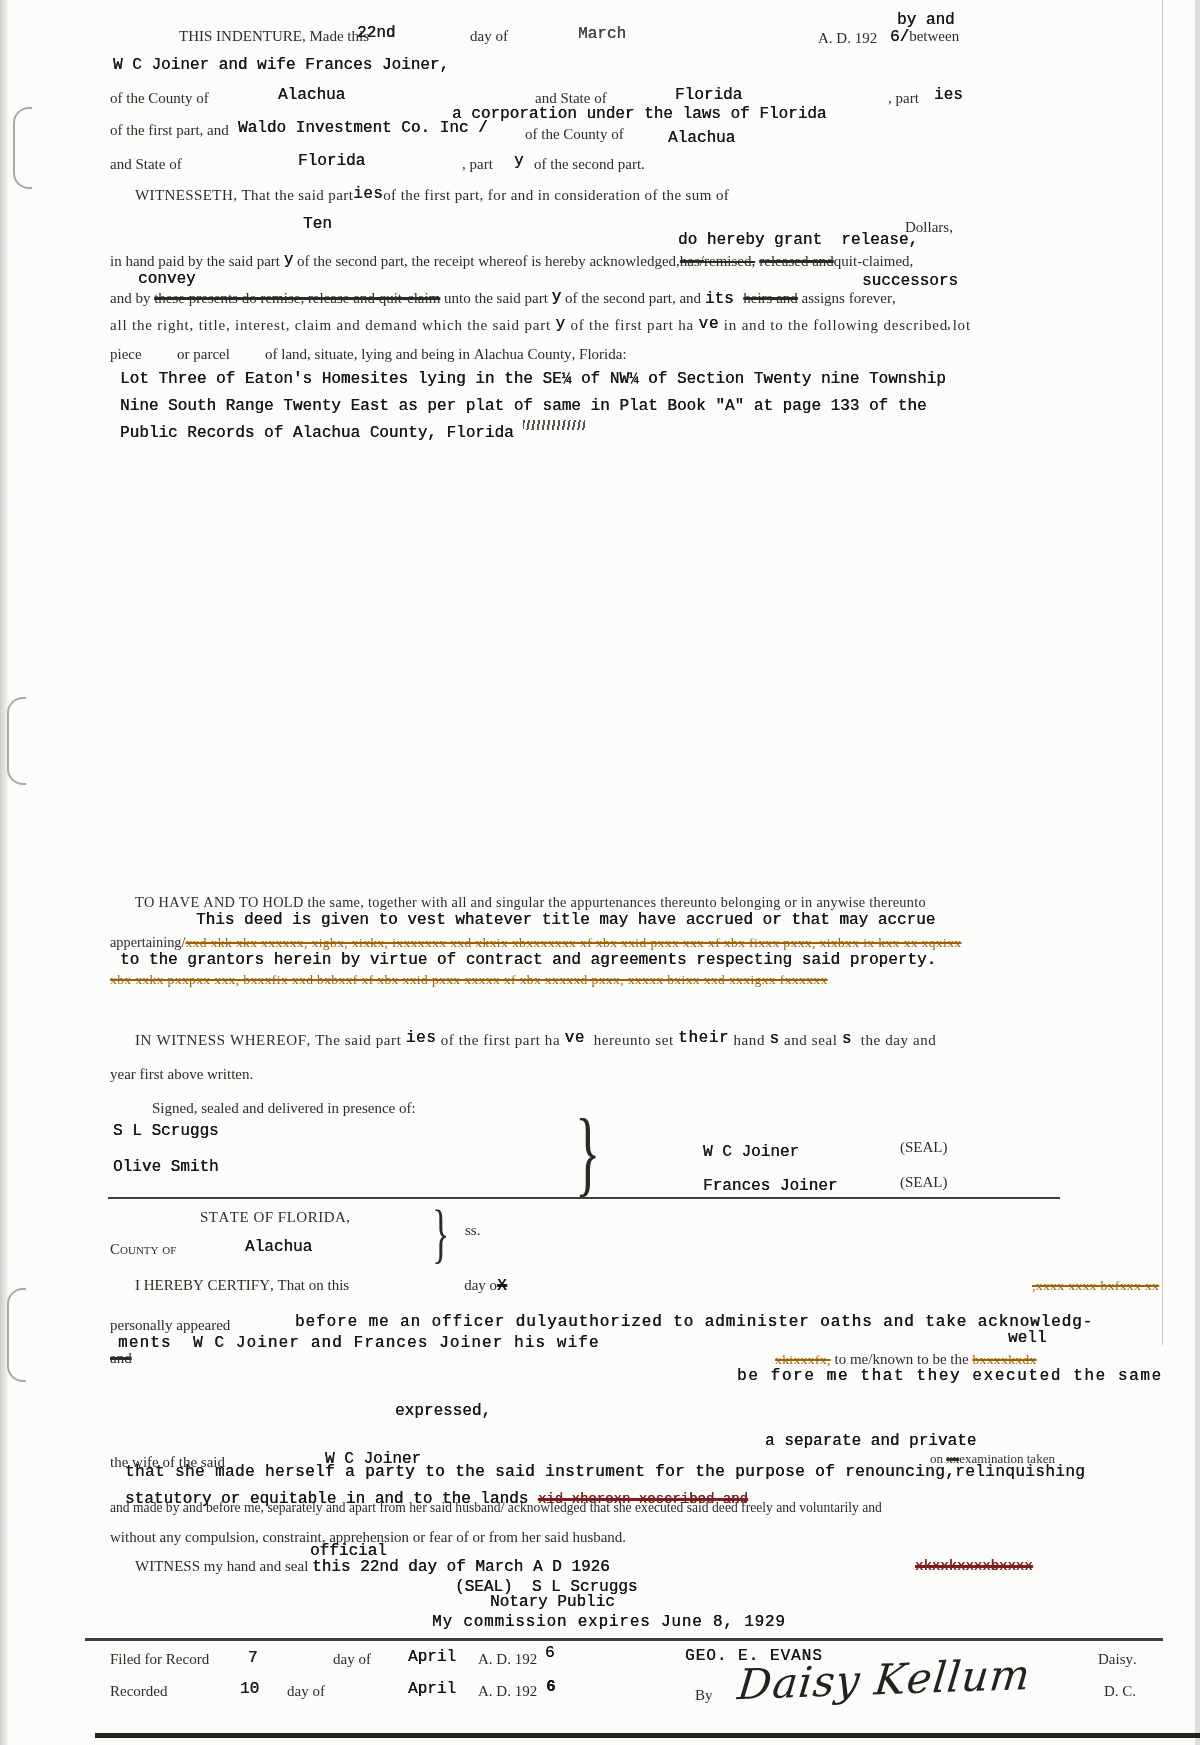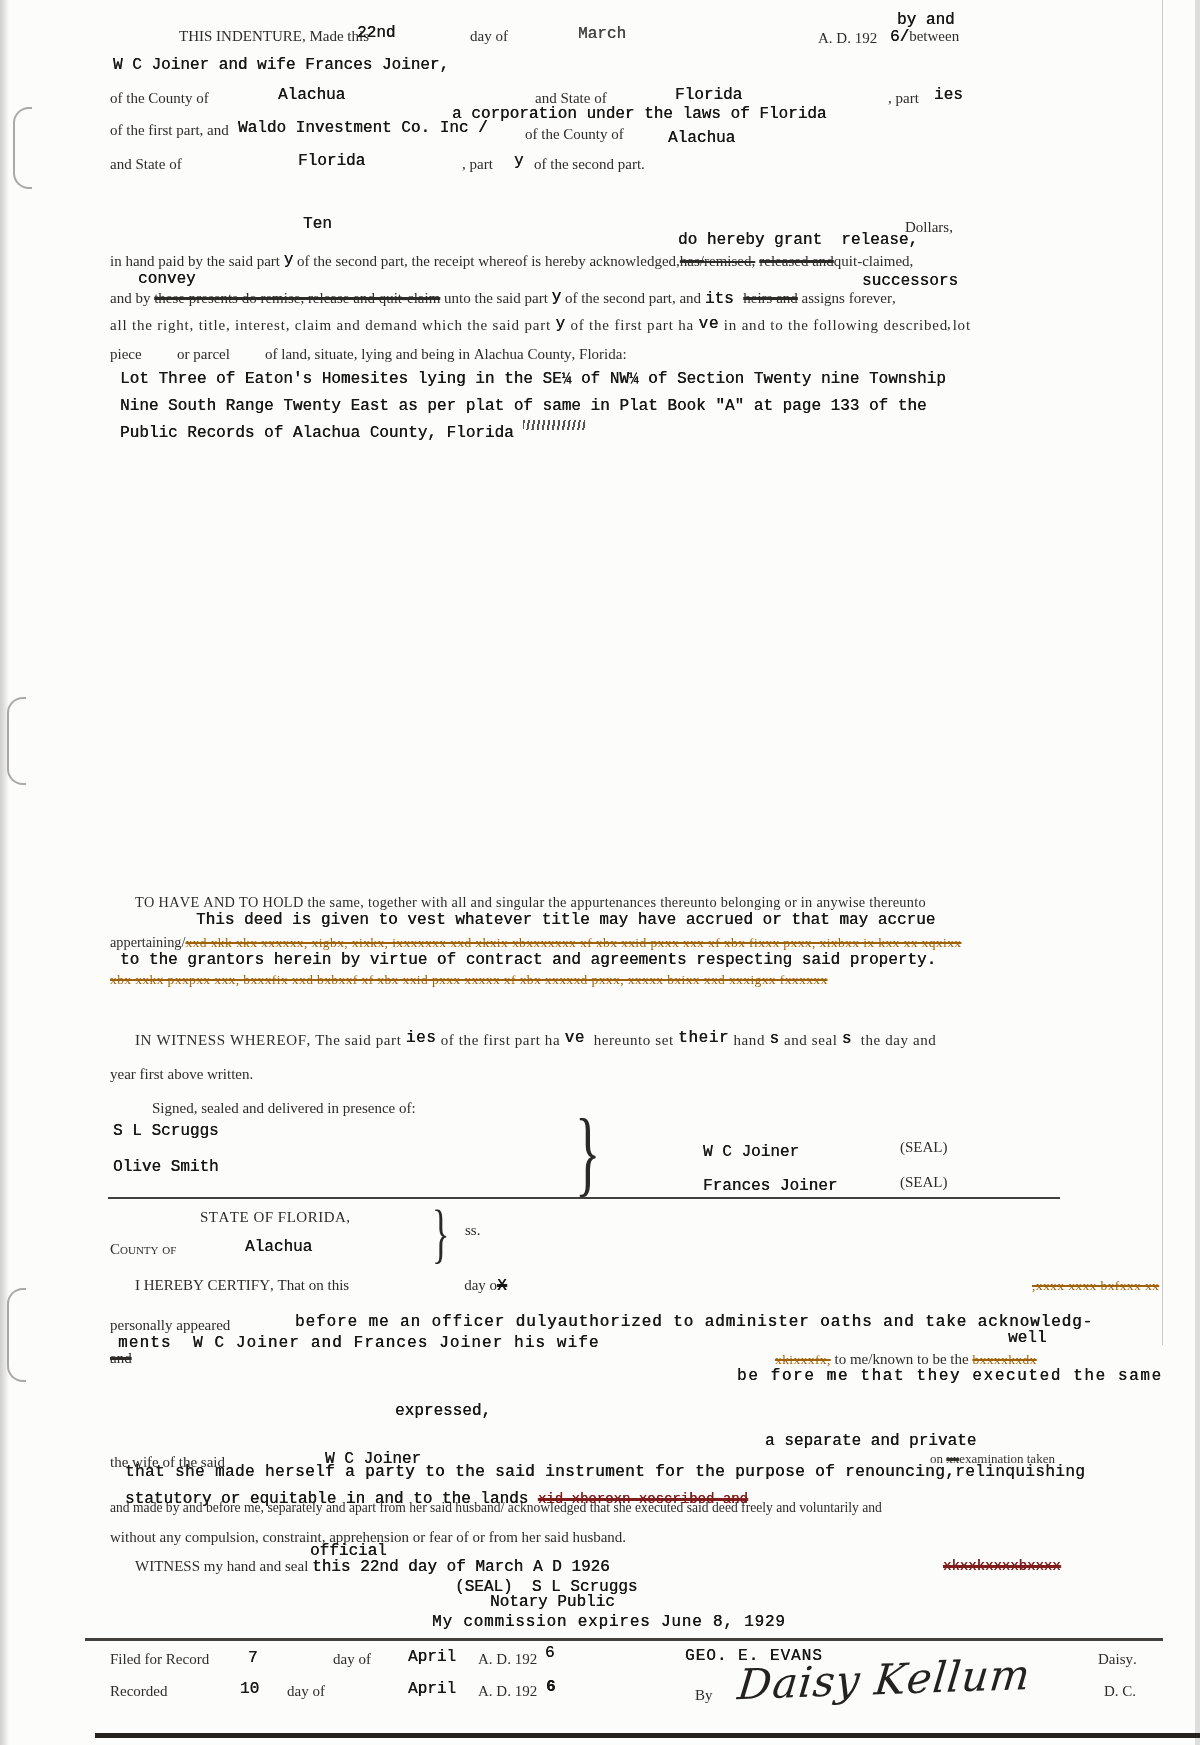--- a/index.html
+++ b/index.html
@@ -67,20 +67,21 @@
   <div class="line t" style="left:238px;top:119px;">Waldo Investment Co. Inc /</div>
   <div class="line p" style="left:525px;top:126px;">of the County of</div>
   <div class="line t" style="left:668px;top:129px;">Alachua</div>
 
   <div class="line p" style="left:110px;top:156px;">and State of</div>
   <div class="line t" style="left:298px;top:152px;">Florida</div>
   <div class="line p" style="left:462px;top:156px;">, part</div>
   <div class="line t" style="left:514px;top:152px;">y</div>
   <div class="line p" style="left:534px;top:156px;">of the second part.</div>
 
+  <div class="line" style="left:135px;top:186px;letter-spacing:.4px;"><span class="p">WITNESSETH, That the said part</span><span class="t" style="position:relative;top:-2px;">ies</span><span class="p">of the first part, for and in consideration of the sum of</span></div>
 
   <div class="line t" style="left:303px;top:215px;">Ten</div>
   <div class="line p" style="left:905px;top:219px;">Dollars,</div>
   <div class="line t" style="left:678px;top:231px;">do hereby grant  release,</div>
 
   <div class="line" style="left:110px;top:252px;"><span class="p">in hand paid by the said part </span><span class="t" style="position:relative;top:-2px;">y</span><span class="p"> of the second part, the receipt whereof is hereby acknowledged,</span><span class="p xx">has/</span><span class="p x">remised,</span> <span class="p xx">released and</span><span class="p">quit-claimed,</span></div>
 
   <div class="line t" style="left:138px;top:270px;">convey</div>
   <div class="line t" style="left:862px;top:272px;">successors</div>
 
@@ -148,21 +149,21 @@
   <div class="line t" style="left:325px;top:1450px;">W C Joiner</div>
 
   <div class="line t" style="left:125px;top:1463px;letter-spacing:.4px;">that she made herself a party to the said instrument for the purpose of renouncing,relinquishing</div>
   <div class="line" style="left:125px;top:1489px;"><span class="t">statutory or equitable in and to the lands </span><span class="tsm xx">xid xherexn xescribed and</span></div>
   <div class="line p" style="left:110px;top:1500px;font-size:13.6px;">and made by and before me, separately and apart from her said husband/ acknowledged that she executed said deed freely and voluntarily and</div>
 
   <div class="line p" style="left:110px;top:1529px;">without any compulsion, constraint, apprehension or fear of or from her said husband.</div>
 
   <div class="line t" style="left:310px;top:1542px;">official</div>
   <div class="line" style="left:135px;top:1557px;"><span class="p">WITNESS my hand and seal </span><span class="t">this 22nd day of March A D 1926</span></div>
-  <div class="line tsm xx" style="left:915px;top:1558px;margin-left:28px;">xkxxkxxxxbxxxx</div>
+  <div class="line tsm xx" style="left:915px;top:1558px;">xkxxkxxxxbxxxx</div>
 
   <div class="line t" style="left:455px;top:1578px;">(SEAL)  S L Scruggs</div>
   <div class="line t" style="left:490px;top:1593px;">Notary Public</div>
   <div class="line t" style="left:432px;top:1613px;letter-spacing:.8px;">My commission expires June 8, 1929</div>
 
   <div class="rule" style="left:85px;top:1638px;width:1078px;height:2.5px;"></div>
 
   <div class="line p" style="left:110px;top:1651px;">Filed for Record</div>
   <div class="line t" style="left:248px;top:1649px;">7</div>
   <div class="line p" style="left:333px;top:1651px;">day of</div>

